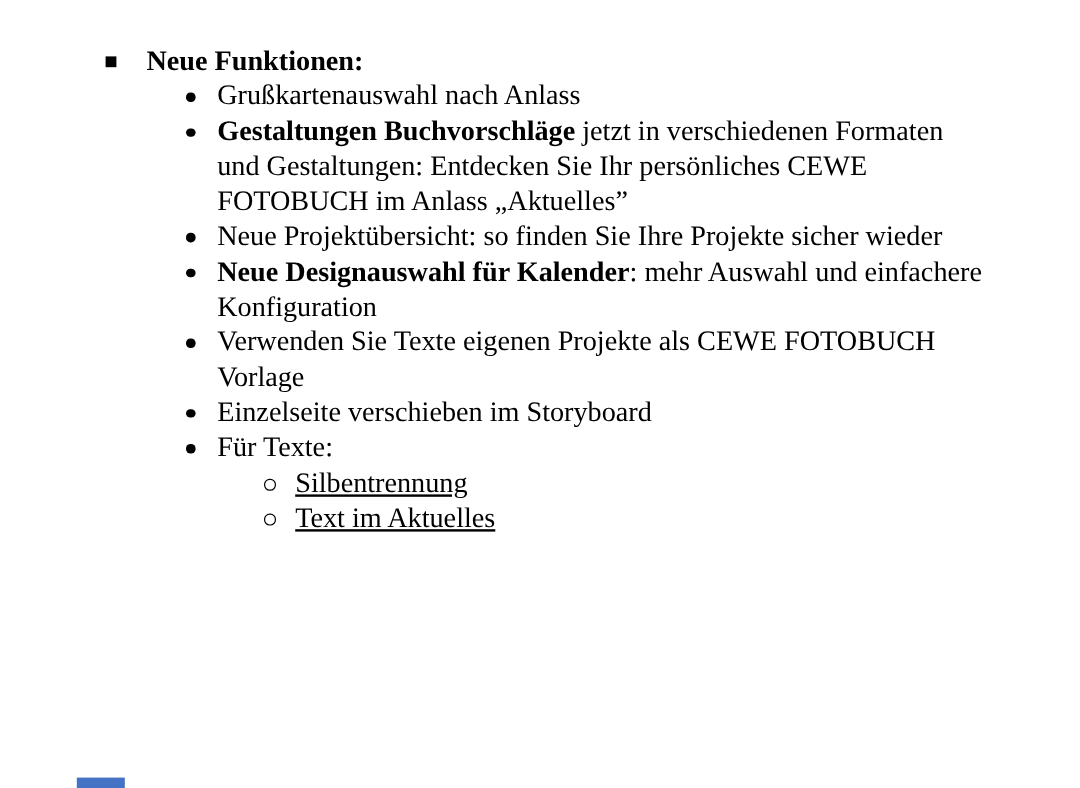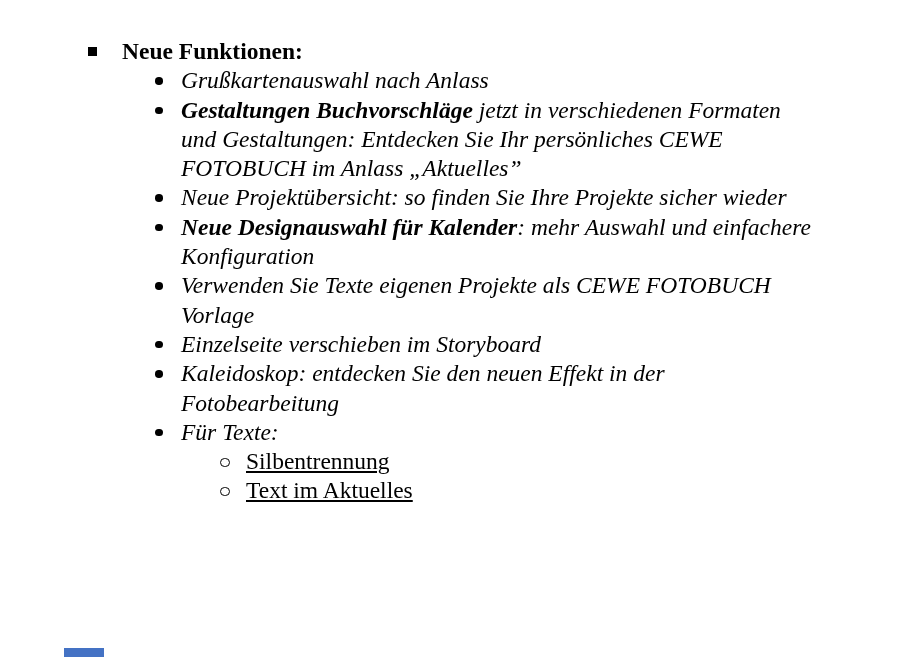--- a/index.html
+++ b/index.html
@@ -23,21 +23,21 @@
     font-size: 23.5px;
     line-height: 29.3px;
   }
   .item {
     position: relative;
   }
   .item .text {
     white-space: nowrap;
   }
   .level-1 .text { margin-left: 122px; }
-  .level-2 .text { margin-left: 181px; font-style: italic; }
+  .level-2 .text { margin-left: 181px; }
   .level-3 .text { margin-left: 246px; text-decoration: underline; }
   .marker {
     position: absolute;
     display: block;
   }
   .marker.square {
     left: 88px;
     top: 10px;
     width: 9px;
     height: 9px;
@@ -97,24 +97,20 @@
     <div class="item level-2">
       <span class="marker disc"></span>
       <div class="text"><span>Verwenden Sie Texte eigenen Projekte als CEWE FOTOBUCH</span><br><span>Vorlage</span></div>
     </div>
     <div class="item level-2">
       <span class="marker disc"></span>
       <div class="text"><span>Einzelseite verschieben im Storyboard</span></div>
     </div>
     <div class="item level-2">
       <span class="marker disc"></span>
-      <div class="text"><span>Kaleidoskop: entdecken Sie den neuen Effekt in der</span><br><span>Fotobearbeitung</span></div>
-    </div>
-    <div class="item level-2">
-      <span class="marker disc"></span>
       <div class="text"><span>Für Texte:</span></div>
     </div>
     <div class="item level-3">
       <span class="marker circle"></span>
       <div class="text"><span>Silbentrennung</span></div>
     </div>
     <div class="item level-3">
       <span class="marker circle"></span>
       <div class="text"><span>Text im Aktuelles</span></div>
     </div>

